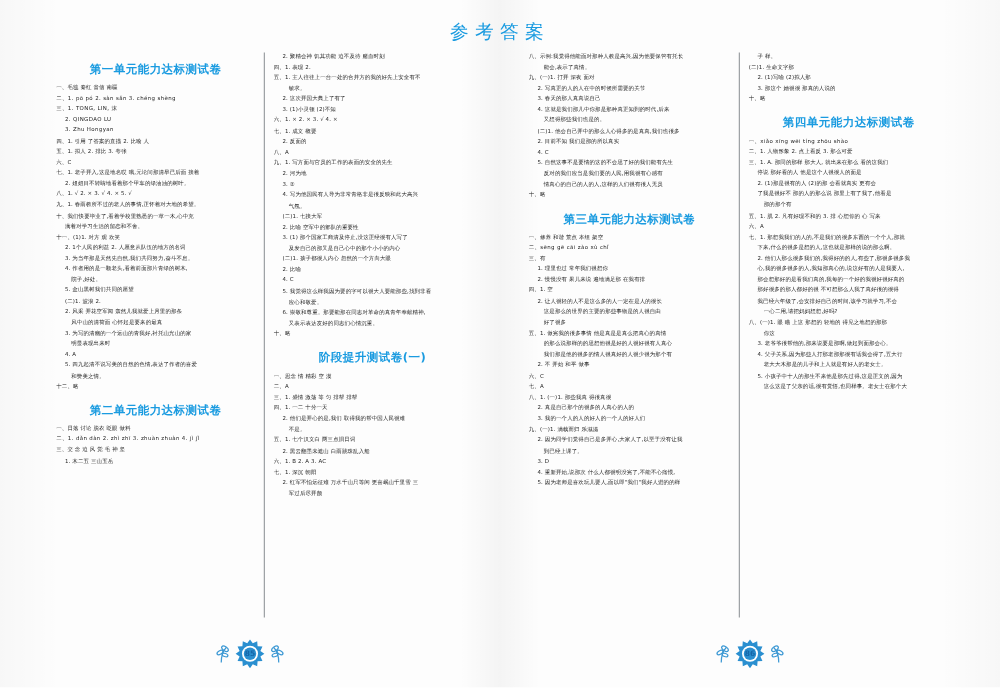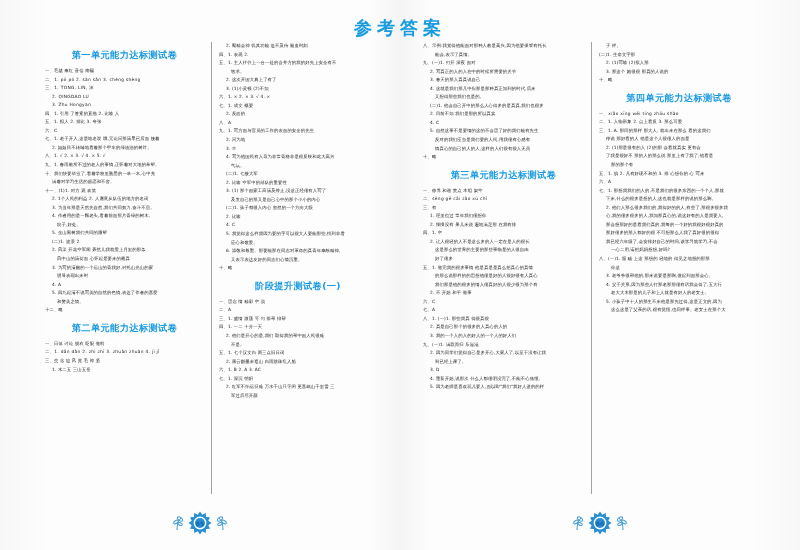--- a/index.html
+++ b/index.html
@@ -36,22 +36,22 @@
 
   
   #masthead{
     position:absolute;top:16px;left:0;right:0;
     text-align:center;
     z-index:5;
   }
   #masthead .title{
     display:inline-block;
     color:#1a9be0;
-    font-size:18px;
-    font-weight:bold;
+    font-size:15px;
+    font-weight:normal;
     letter-spacing:5px;
     font-family:"DejaVu Sans","Liberation Sans",sans-serif;
   }
 
   
   .cols{
     display:flex;
     height:452px;
     margin-top:28px;
   }

